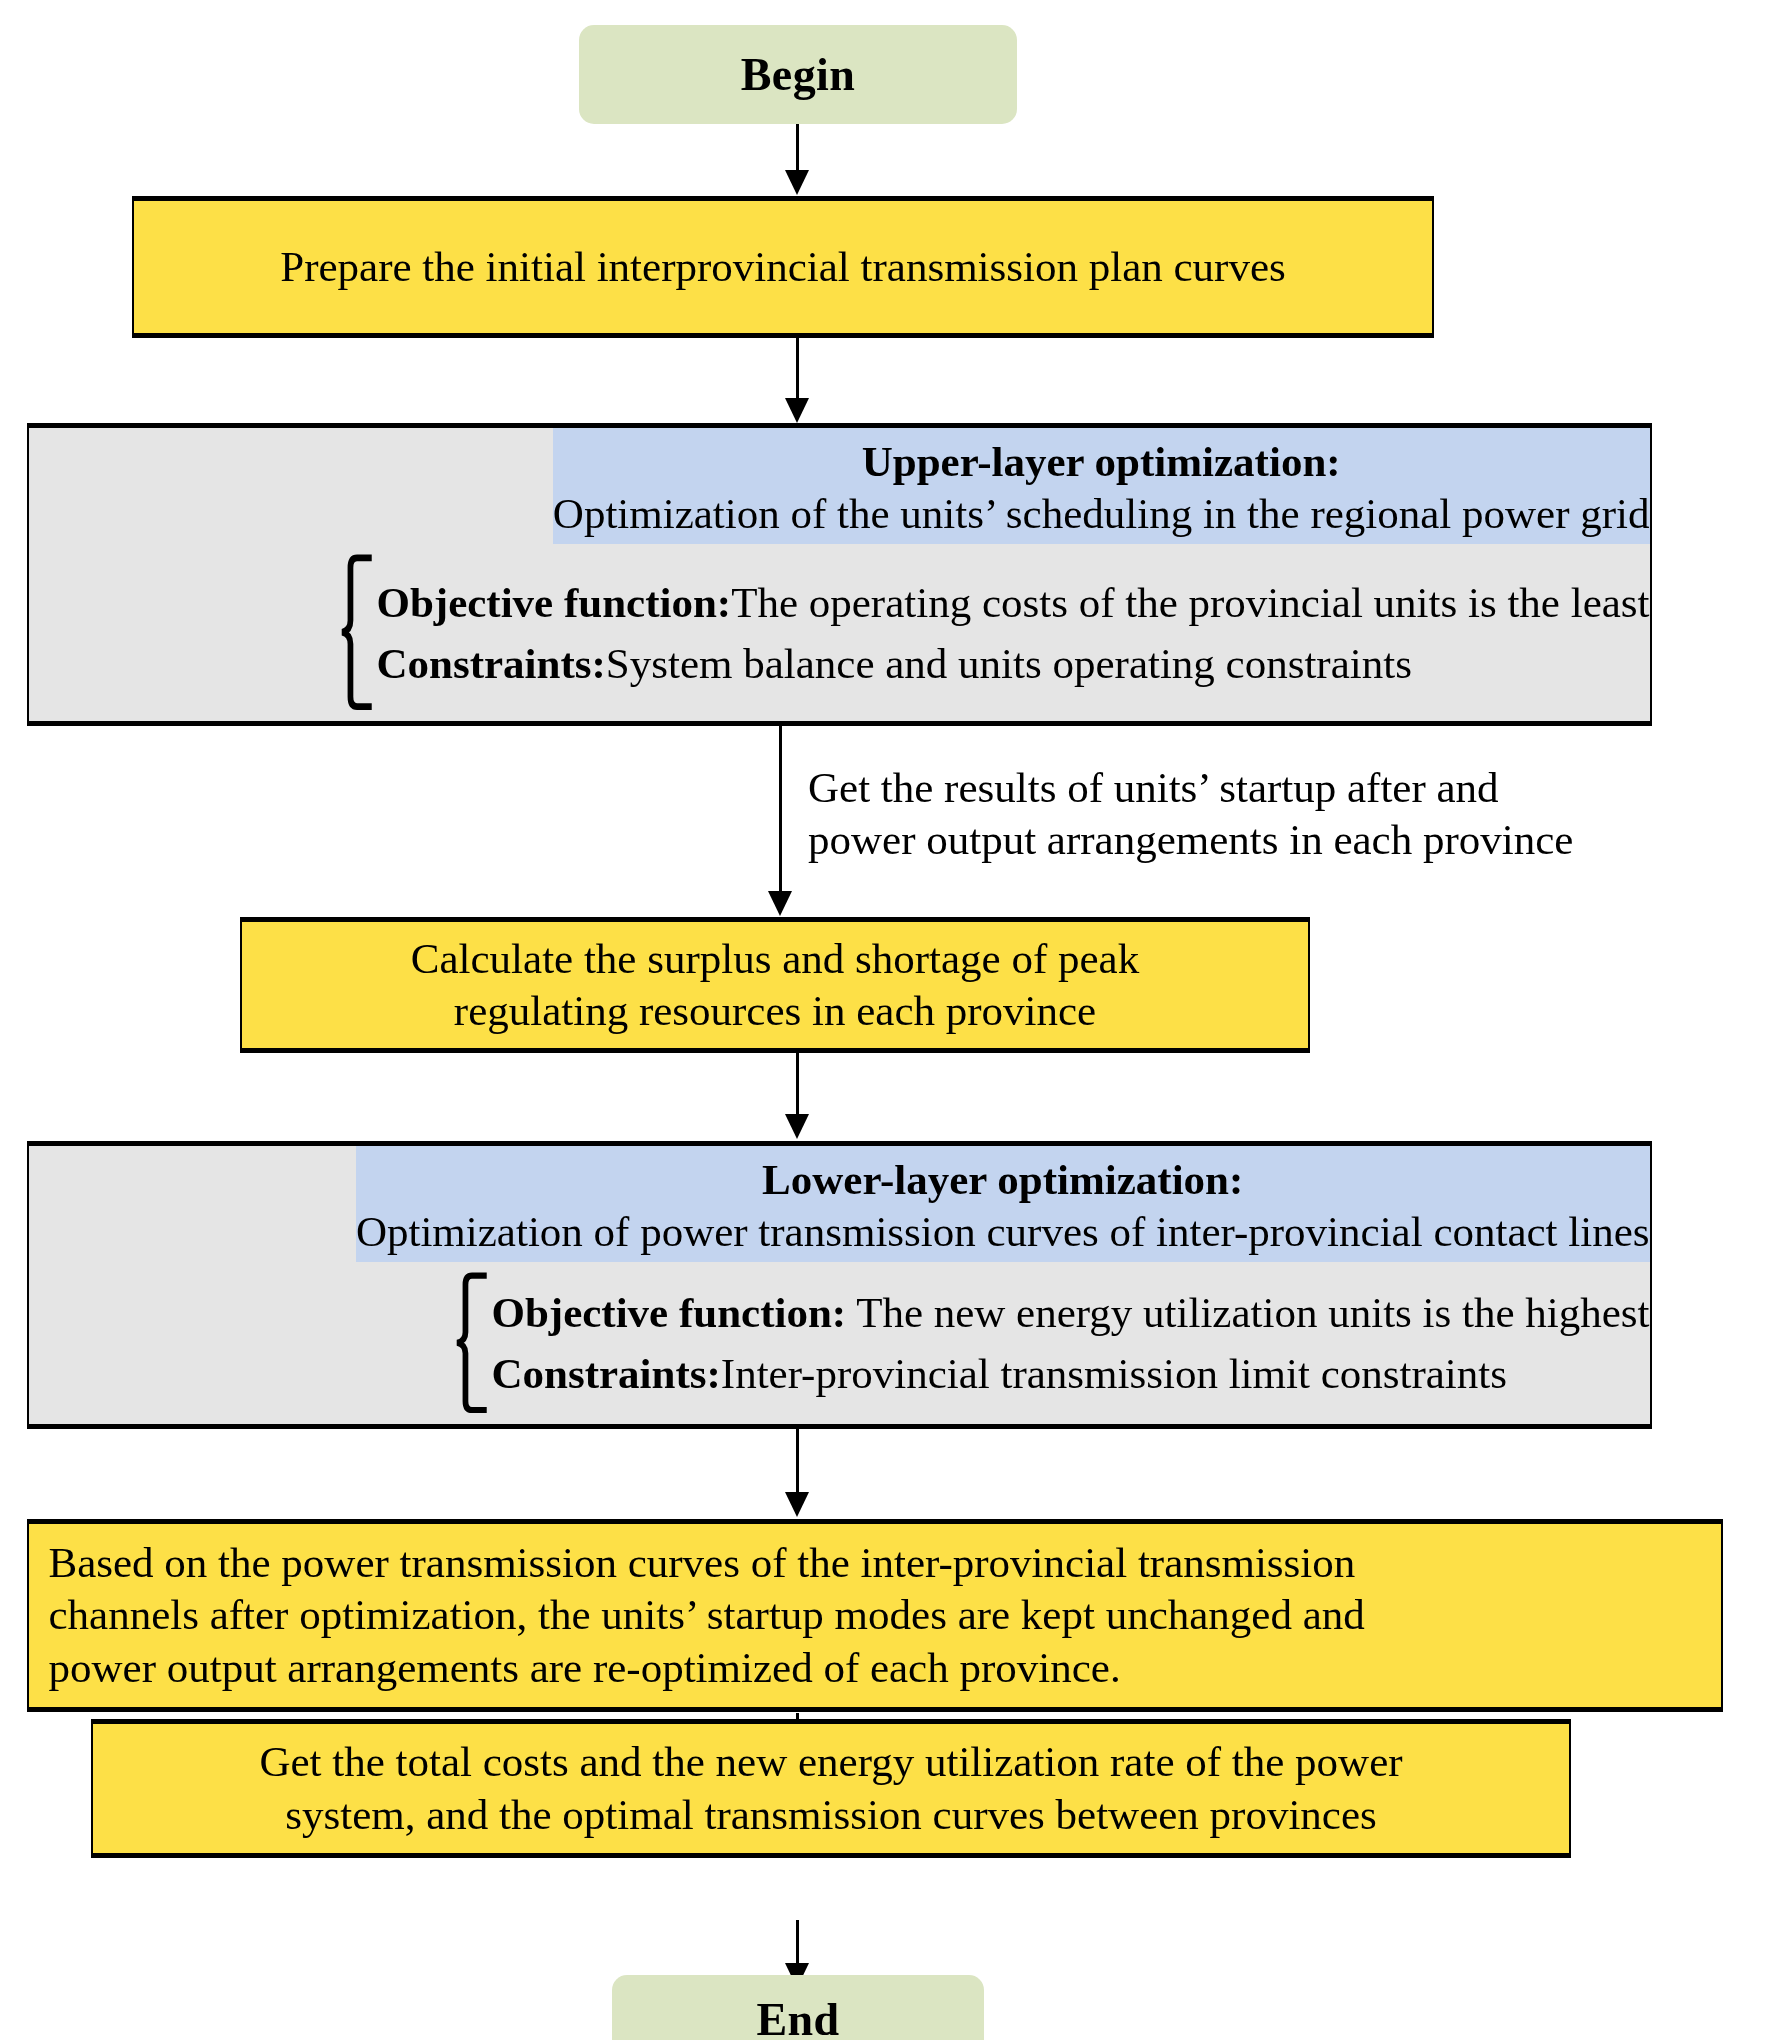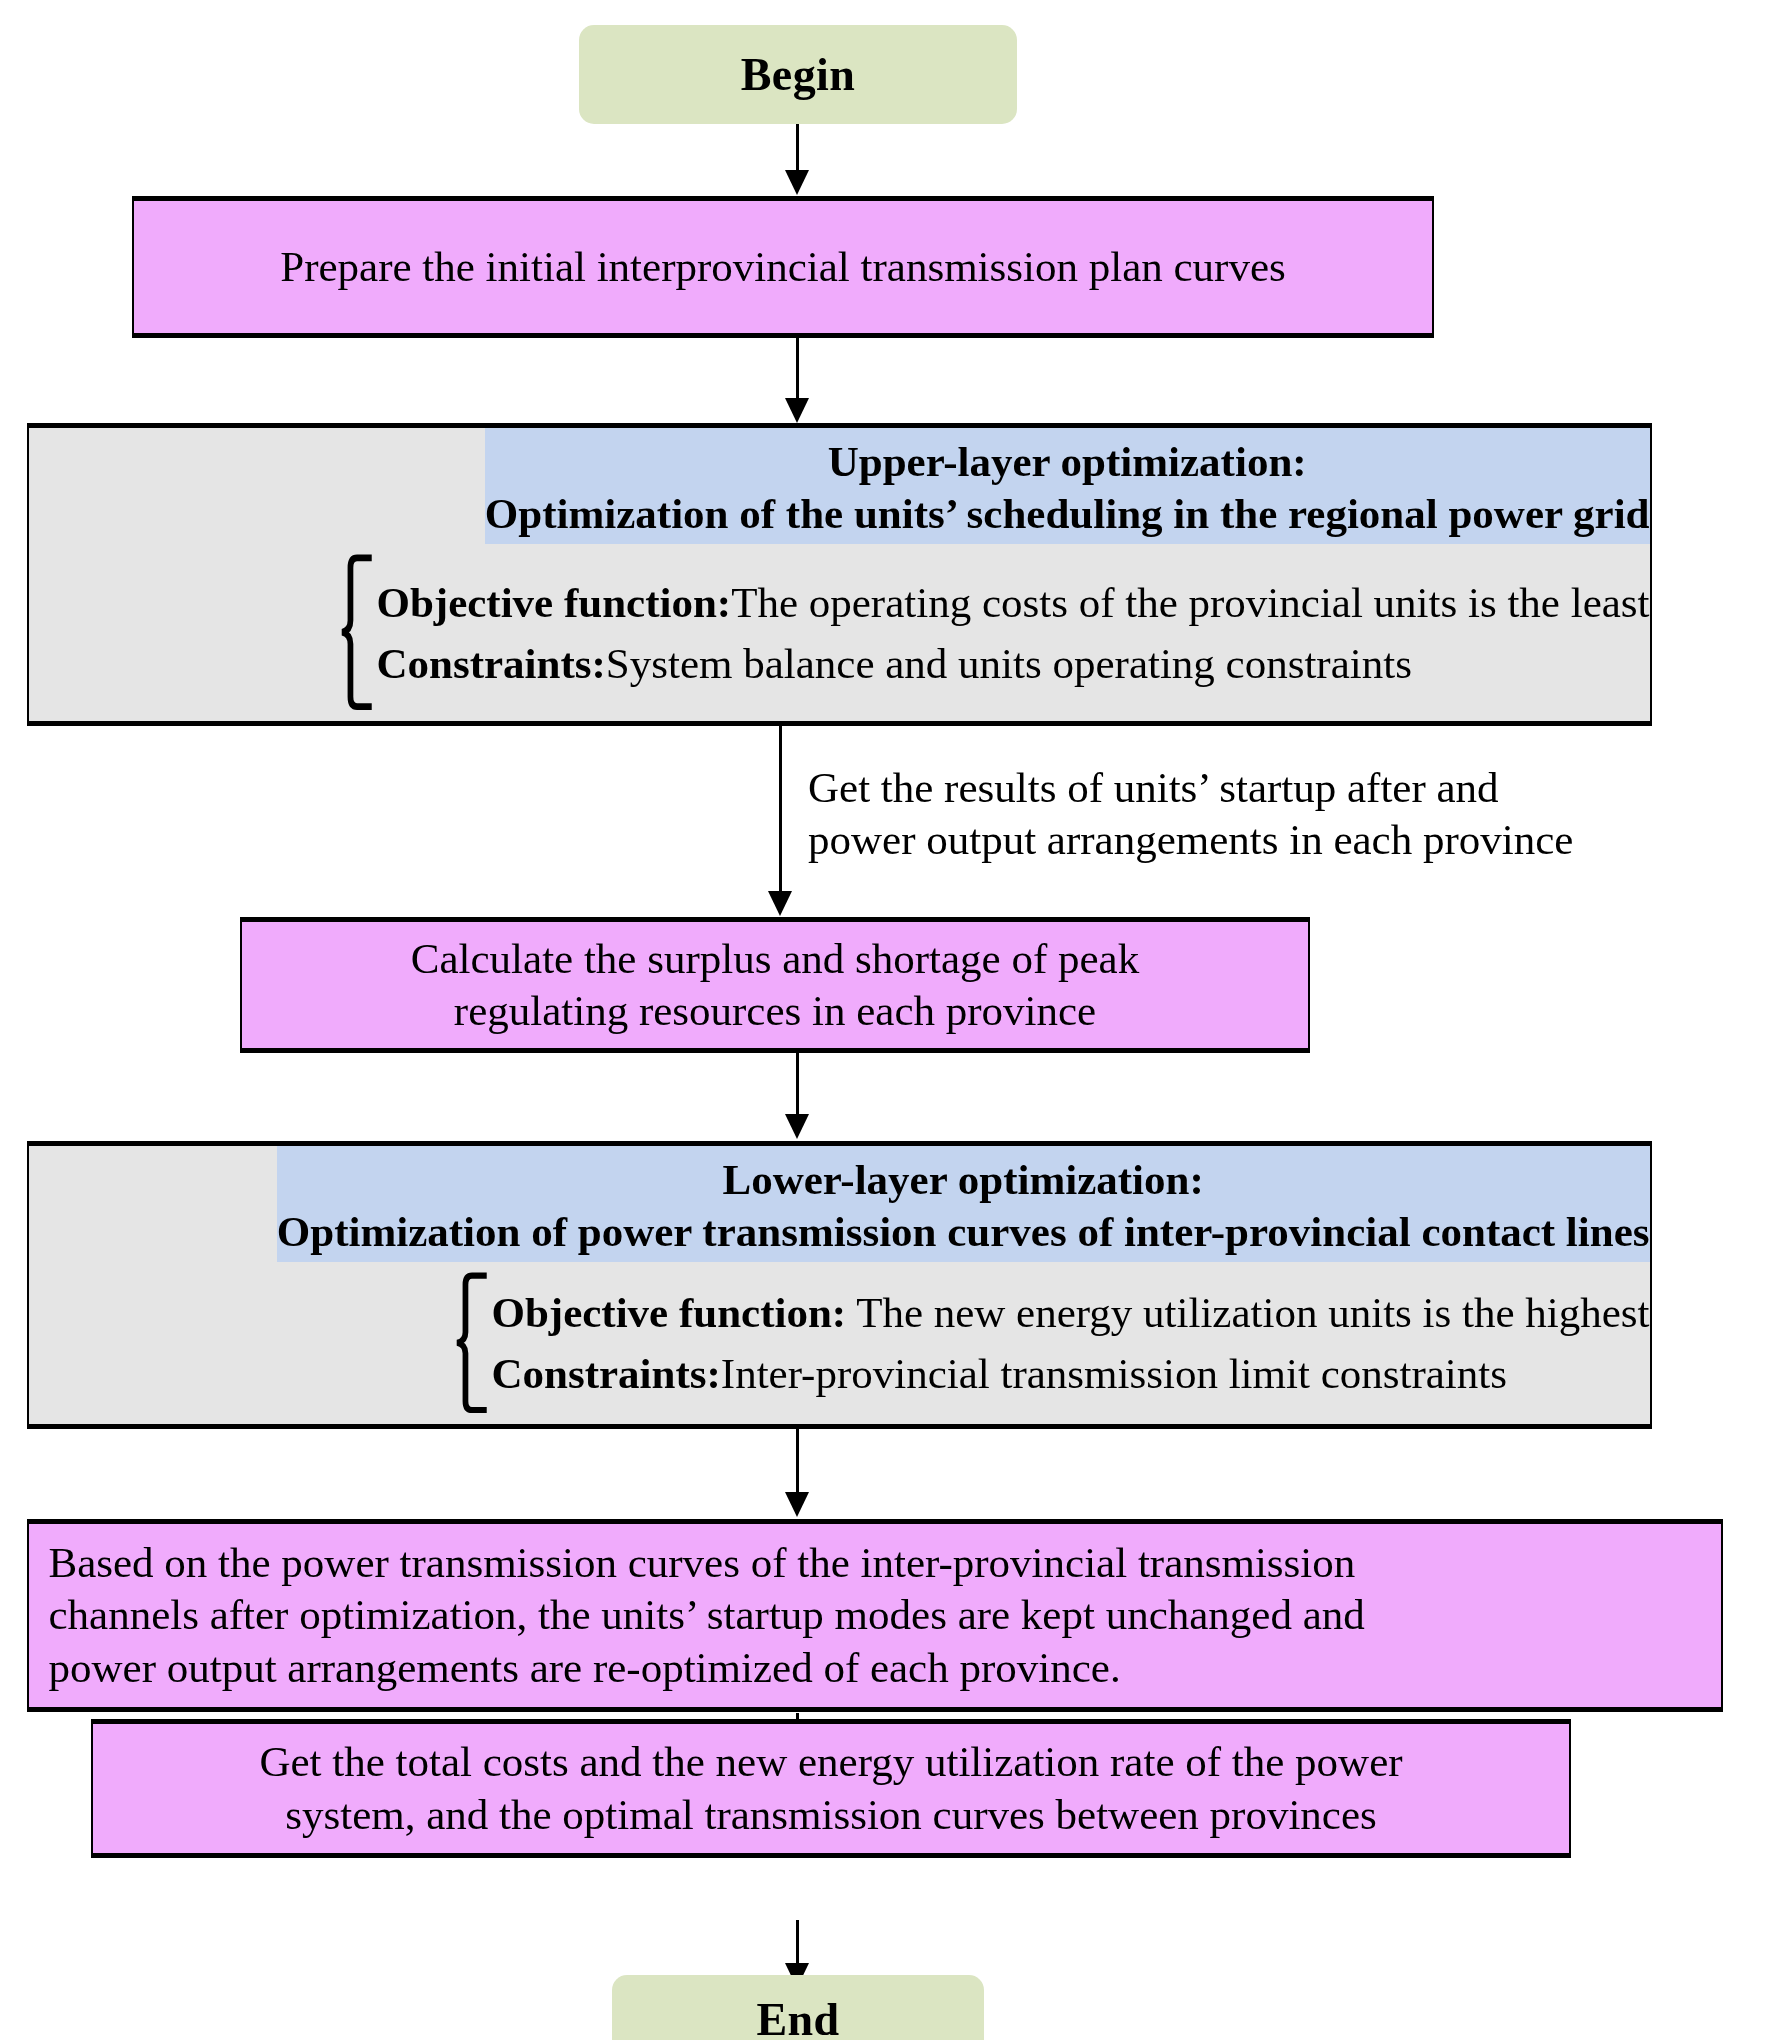--- a/index.html
+++ b/index.html
@@ -19,21 +19,21 @@
   .canvas {
     position: relative;
     width: 1791px;
     height: 1970px;
   }
 
   
   .node {
     position: absolute;
     box-sizing: border-box;
-    background: #f0abfc;
+    background: #fde047;
   }
 
   .terminator {
     border-radius: 15px;
     background: #dbe5c2;
     display: flex;
     align-items: center;
     justify-content: center;
     font-weight: bold;
     font-size: 46px;
@@ -73,21 +73,20 @@
     line-height: 1.2;
     padding: 8.3px 0 5px 0;
   }
   .opt-head .head-title {
     display: block;
     font-weight: bold;
   }
   .opt-head .head-sub {
     display: block;
     white-space: nowrap;
-    font-weight: bold;
   }
   .opt-body {
     flex: 1;
     display: flex;
     align-items: center;
     padding-left: 11.6px;
     position: relative;
   }
   .brace {
     width: 36px;

